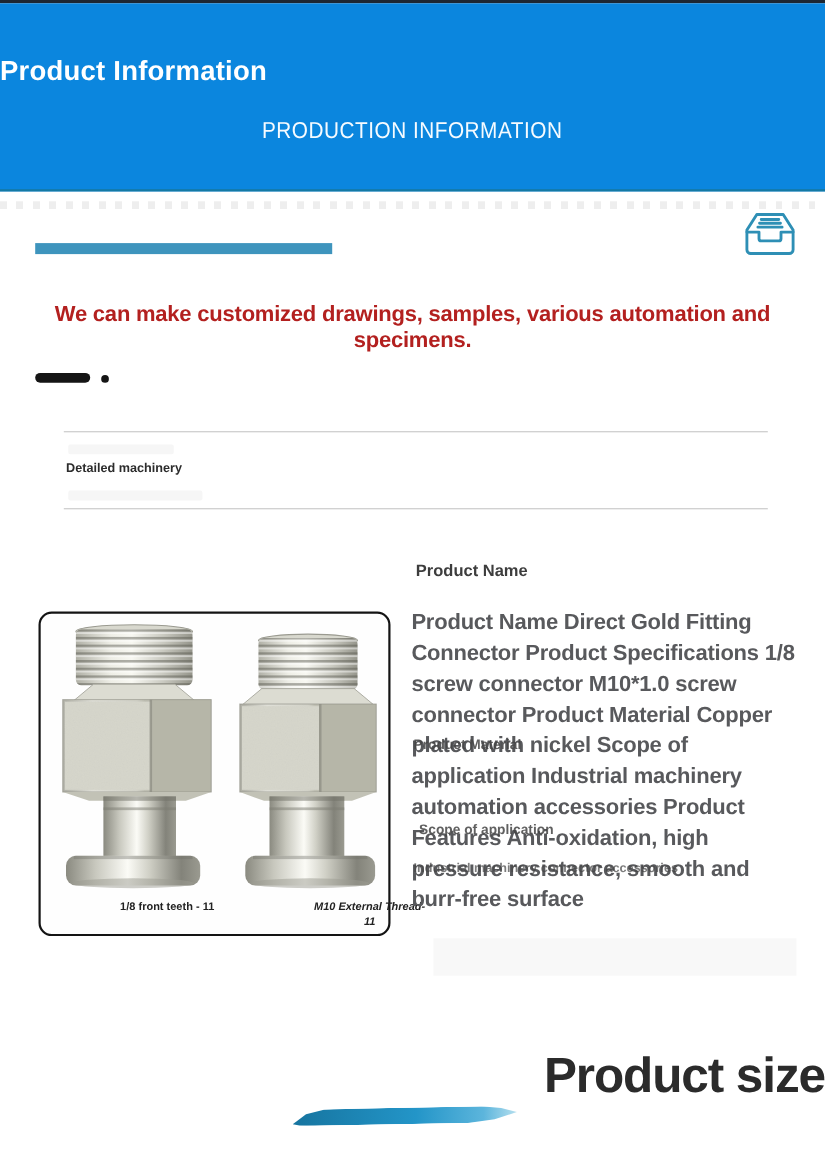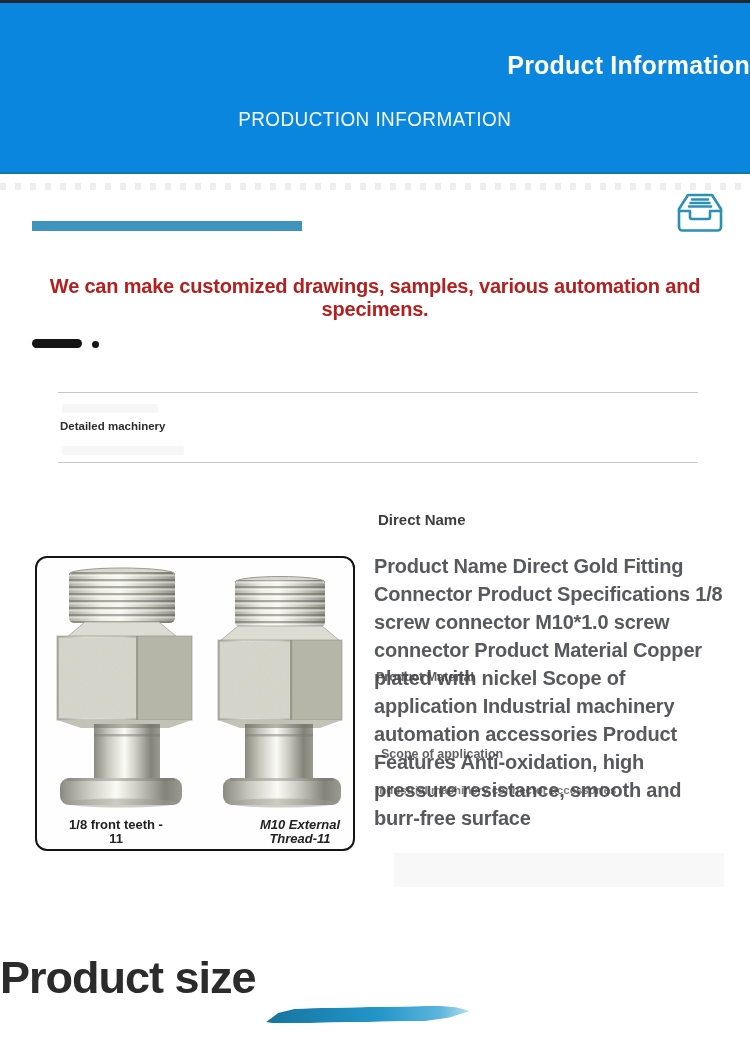--- a/index.html
+++ b/index.html
@@ -5,21 +5,21 @@
   html,body{margin:0;padding:0;background:#ffffff;}
   .page{position:relative;width:750px;height:1050px;overflow:hidden;background:#ffffff;
         font-family:"Liberation Sans","DejaVu Sans",sans-serif;}
 
   
   .top-strip{position:absolute;left:0;top:0;width:750px;height:3px;background:#1d2733;}
 
   
   .header{position:absolute;left:0;top:3px;width:750px;height:169px;background:#0b86de;
           border-bottom:2px solid #1479a4;}
-  .header-title{position:absolute;left:0;top:48px;width:750px;text-align:right;
+  .header-title{position:absolute;left:0;top:48px;width:750px;text-align:left;
           color:#ffffff;font-size:25px;font-weight:bold;letter-spacing:0.2px;}
   .header-subtitle{position:absolute;left:0;top:104px;width:750px;text-align:center;color:#f6fbff;}
   .header-subtitle span{display:inline-block;transform:scaleX(0.9);font-size:21px;font-weight:500;
           letter-spacing:0.5px;}
 
   
   .dash-row{position:absolute;left:0;top:183px;width:750px;height:7px;opacity:0.10;
           background:repeating-linear-gradient(90deg,#555 0 6px,transparent 6px 15px);}
 
   .accent-bar{position:absolute;left:32px;top:221px;width:270px;height:10px;background:#3e94bd;}
@@ -48,25 +48,25 @@
   .ghost-material{left:4px;top:170px;font-size:12.5px;}
   .ghost-scope{left:9px;top:247px;font-size:12.5px;text-align:center;}
   .ghost-application{left:4px;top:284px;font-size:11.5px;opacity:0.7;}
   .gray-panel{position:absolute;left:22px;top:353px;width:330px;height:34px;background:#f8f8f8;z-index:1;}
 
   
   .img-box{position:absolute;left:35px;top:556px;width:320px;height:295px;box-sizing:border-box;
           border:2px solid #141414;border-radius:12px;background:#fefefe;}
   .fittings-svg{position:absolute;left:0;top:0;width:316px;height:252px;}
   .caption{position:absolute;top:260px;width:110px;text-align:center;
-          font-size:13px;line-height:14px;font-weight:bold;color:#222222;}
+          font-size:10px;line-height:14px;font-weight:bold;color:#222222;margin-left:36px;}
   .caption-1{left:24px;} .caption-2{left:208px;font-style:italic;}
 
   
-  .size-title{position:absolute;left:0;top:952px;width:750px;text-align:left;
+  .size-title{position:absolute;left:0;top:952px;width:750px;text-align:right;
           color:#2b2b2b;font-size:45px;line-height:52px;font-weight:bold;letter-spacing:-1px;}
   .swoosh{position:absolute;left:266px;top:1007px;width:204px;height:15px;transform:rotate(-1deg);
           background:linear-gradient(93deg,#16749f 0%,#2395c8 55%,#5cb5dc 85%,#b7e0ef 100%);
           clip-path:polygon(0% 88%,6% 30%,14% 4%,30% 0%,84% 0%,93% 12%,100% 38%,90% 80%,78% 100%,10% 100%,3% 96%);}
 </style>
 </head>
 <body>
 
 <div class="page">
 
@@ -98,21 +98,21 @@
   <div class="pill"></div>
   <div class="dot"></div>
 
   <div class="hr hr1"></div>
   <div class="params-ghost pg-a"></div>
   <div class="params-heading">Detailed machinery</div>
   <div class="params-ghost pg-b"></div>
   <div class="hr hr2"></div>
 
   <div class="right-col">
-    <div class="product-name-label">Direct Name</div>
+    <div class="product-name-label">Product Name</div>
     <div class="gray-panel"></div>
     <div class="ghost ghost-material">Product Material</div>
     <div class="ghost ghost-scope">Scope of application</div>
     <div class="ghost ghost-application">Industrial machinery connector accessories</div>
     <div class="description">Product Name Direct Gold Fitting Connector Product Specifications 1/8 screw connector M10*1.0 screw connector Product Material Copper plated with nickel Scope of application Industrial machinery automation accessories Product Features Anti-oxidation, high pressure resistance, smooth and burr-free surface</div>
   </div>
 
   <div class="img-box">
     <svg class="fittings-svg" viewBox="0 0 316 252" xmlns="http://www.w3.org/2000/svg">
       <defs>

